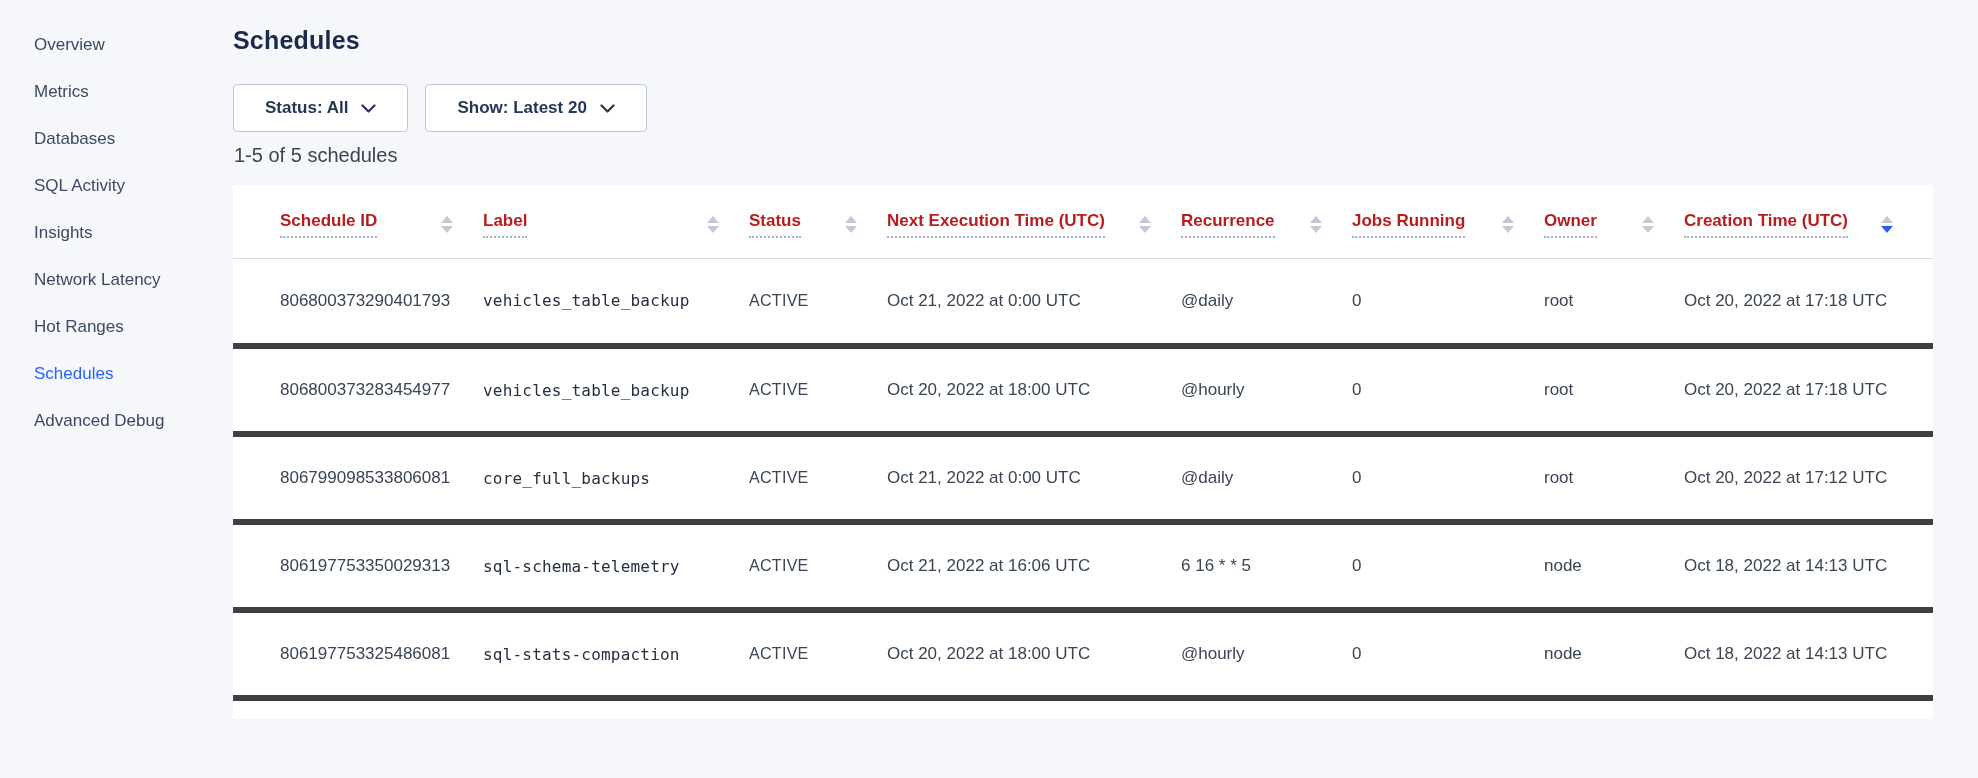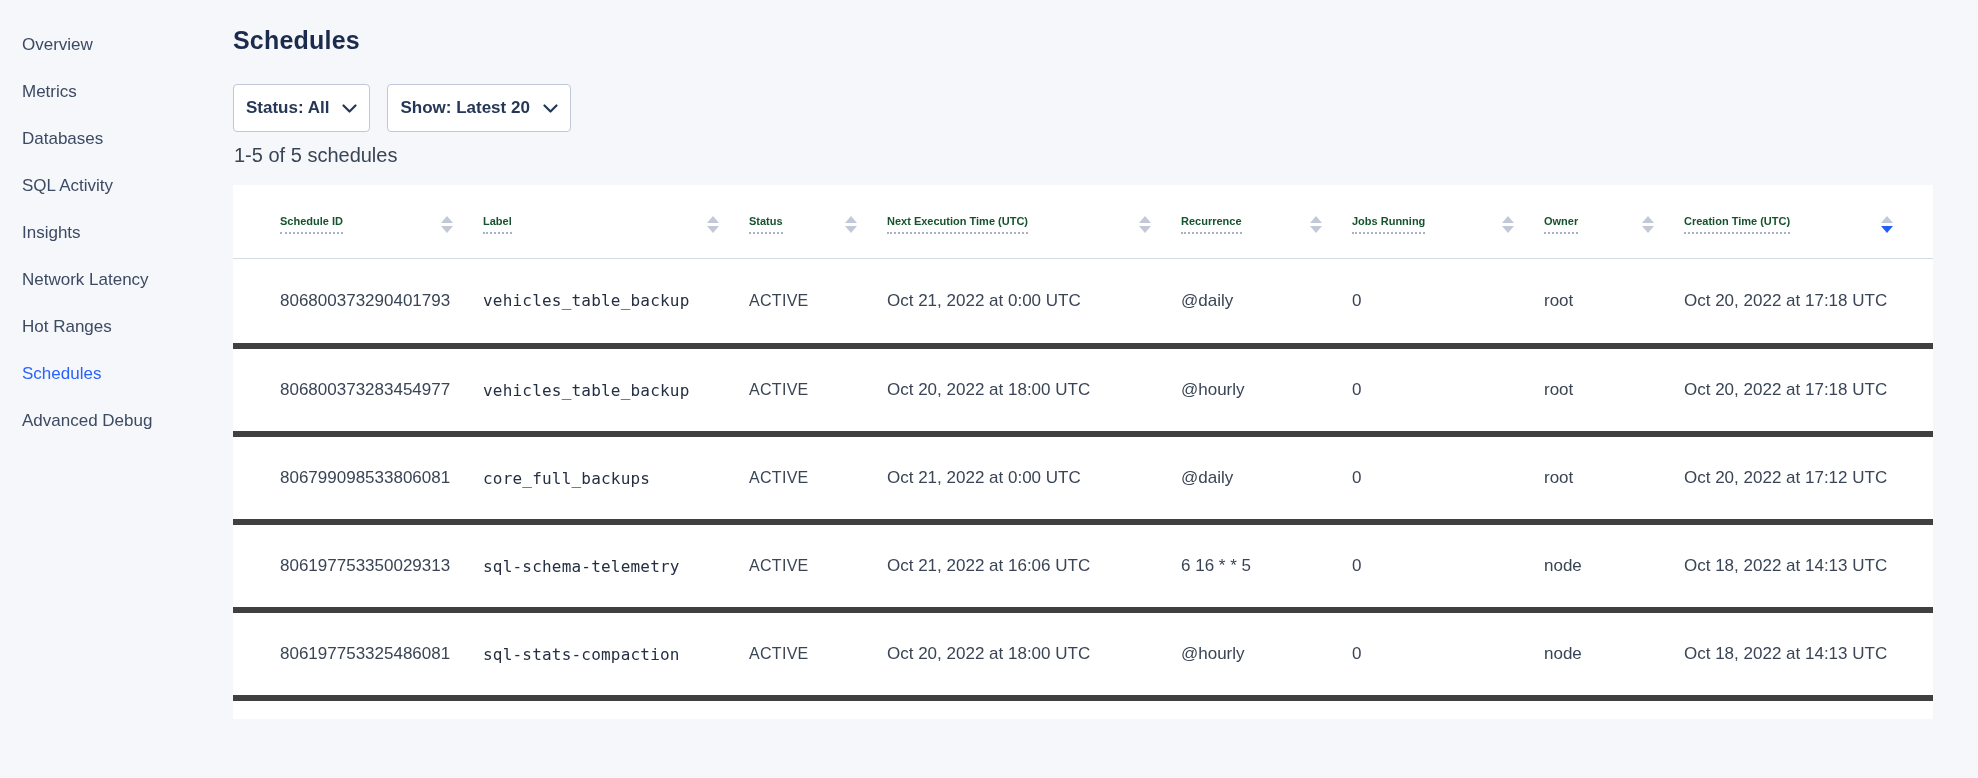--- a/index.html
+++ b/index.html
@@ -11,41 +11,41 @@
     color:#394455;
     overflow:hidden;
   }
 
   
   .sidebar {
     position:absolute; left:0; top:21px; width:233px;
   }
   .side-item {
     display:flex; align-items:center;
-    height:47px; padding-left:22px;
+    height:47px; padding-left:34px;
     font-size:17px; color:#3c4a63;
     cursor:pointer; white-space:nowrap;
   }
   .side-item.active { color:#2962ff; }
 
   
   .page-title {
     position:absolute; left:233px; top:26px;
     font-size:25px; font-weight:700; color:#1b2b4e;
     letter-spacing:0.2px;
   }
   .filter-bar {
     position:absolute; left:233px; top:84px;
     display:flex; gap:17px;
   }
   .dropdown-btn {
     height:48px; background:#ffffff;
     border:1px solid #c0c7d9; border-radius:4px;
     display:flex; align-items:center; justify-content:center;
-    gap:13px; padding:0 12px;
+    gap:13px; padding:0 31px;
     font-size:17px; font-weight:700; color:#253756;
     font-family:"Liberation Sans", sans-serif;
     cursor:pointer;
   }
   .dropdown-btn .chev { display:inline-flex; margin-top:2px; }
 
   .results-count {
     position:absolute; left:234px; top:144px;
     font-size:20px; color:#394455;
   }
@@ -59,21 +59,21 @@
   table.sched {
     width:1700px; border-collapse:collapse; table-layout:fixed;
   }
   col.c1{width:250px;} col.c2{width:266px;} col.c3{width:138px;}
   col.c4{width:294px;} col.c5{width:171px;} col.c6{width:192px;}
   col.c7{width:140px;} col.c8{width:249px;}
 
   th {
     height:73px; text-align:left; vertical-align:middle;
     border-bottom:1px solid #d5dae4;
-    font-size:11px; font-weight:700; color:#14532d;
+    font-size:17px; font-weight:700; color:#b91c1c;
     padding:6px 0 0 0;
   }
   th .th-inner {
     display:flex; align-items:center; justify-content:space-between;
     padding-right:30px; cursor:pointer;
   }
   th:first-child .th-inner { padding-left:47px; }
   th:last-child .th-inner { padding-right:40px; }
   .hdr-label {
     border-bottom:2px dotted #a9b1c4; padding-bottom:5px;

